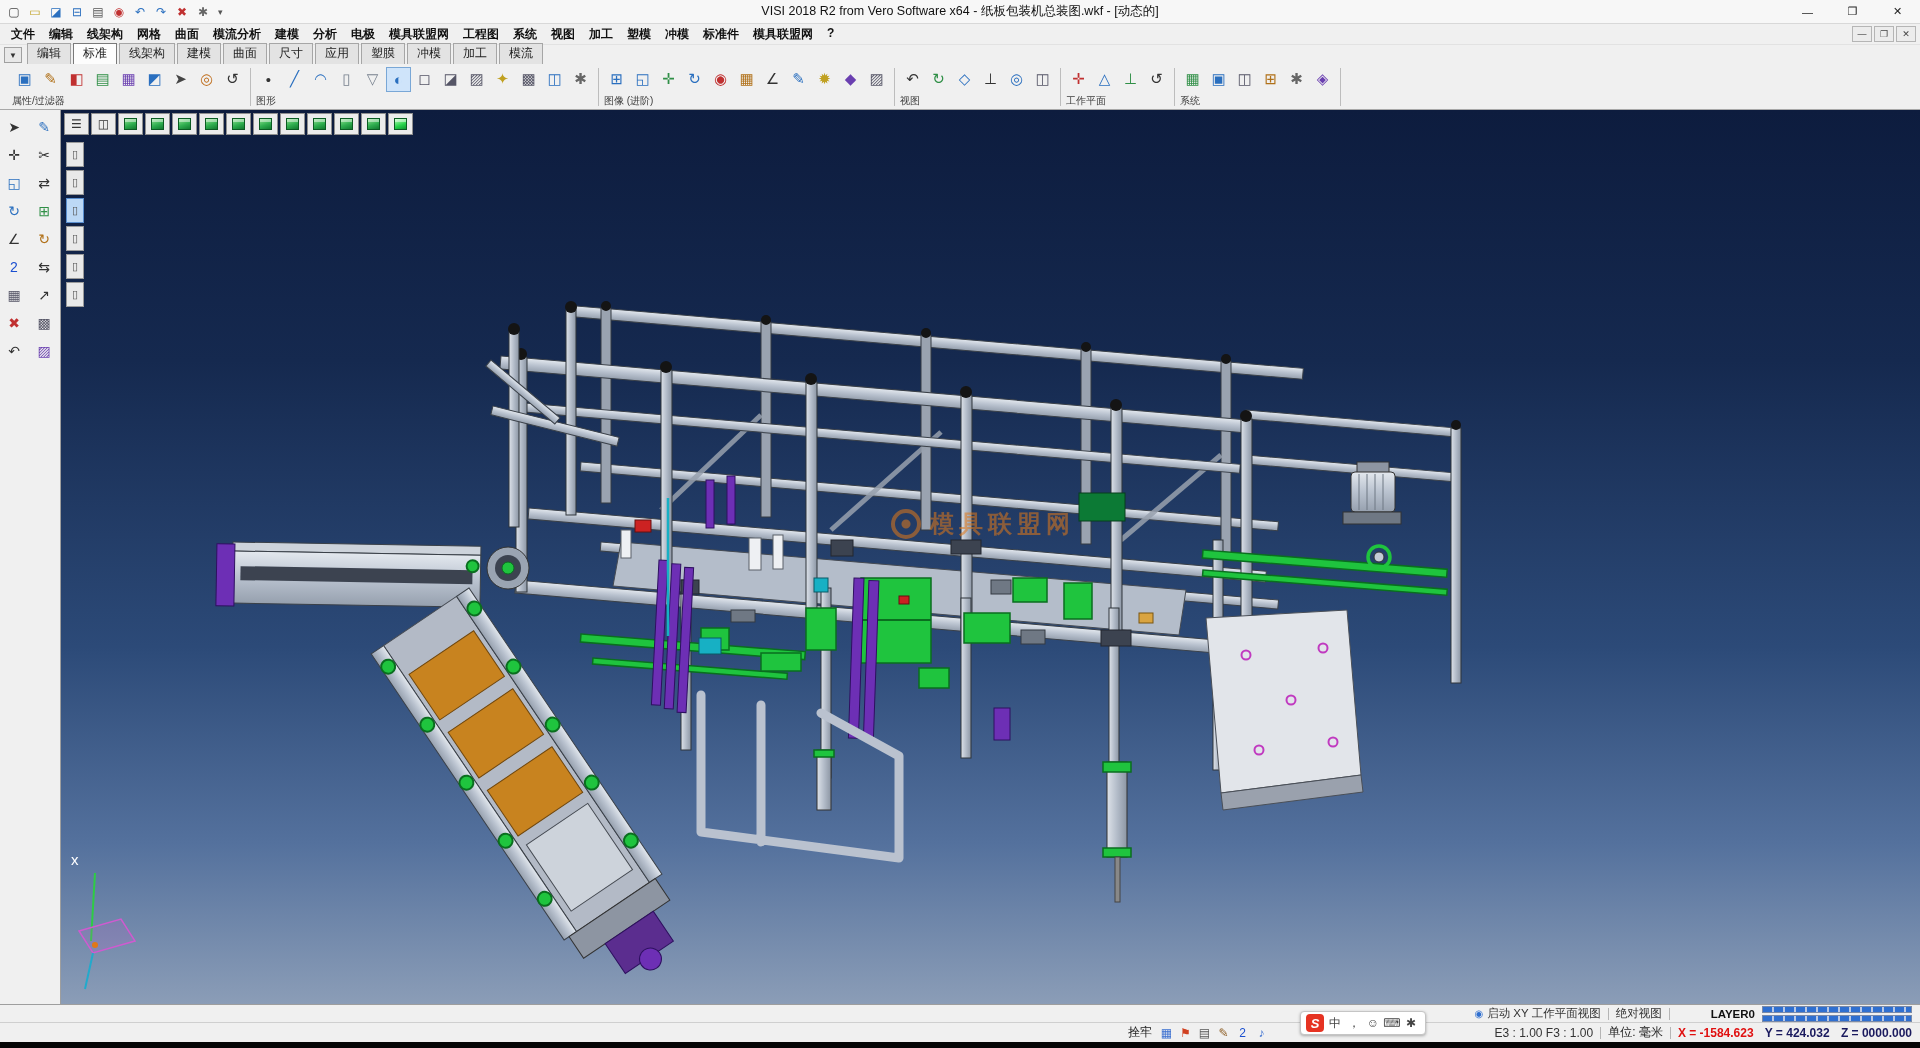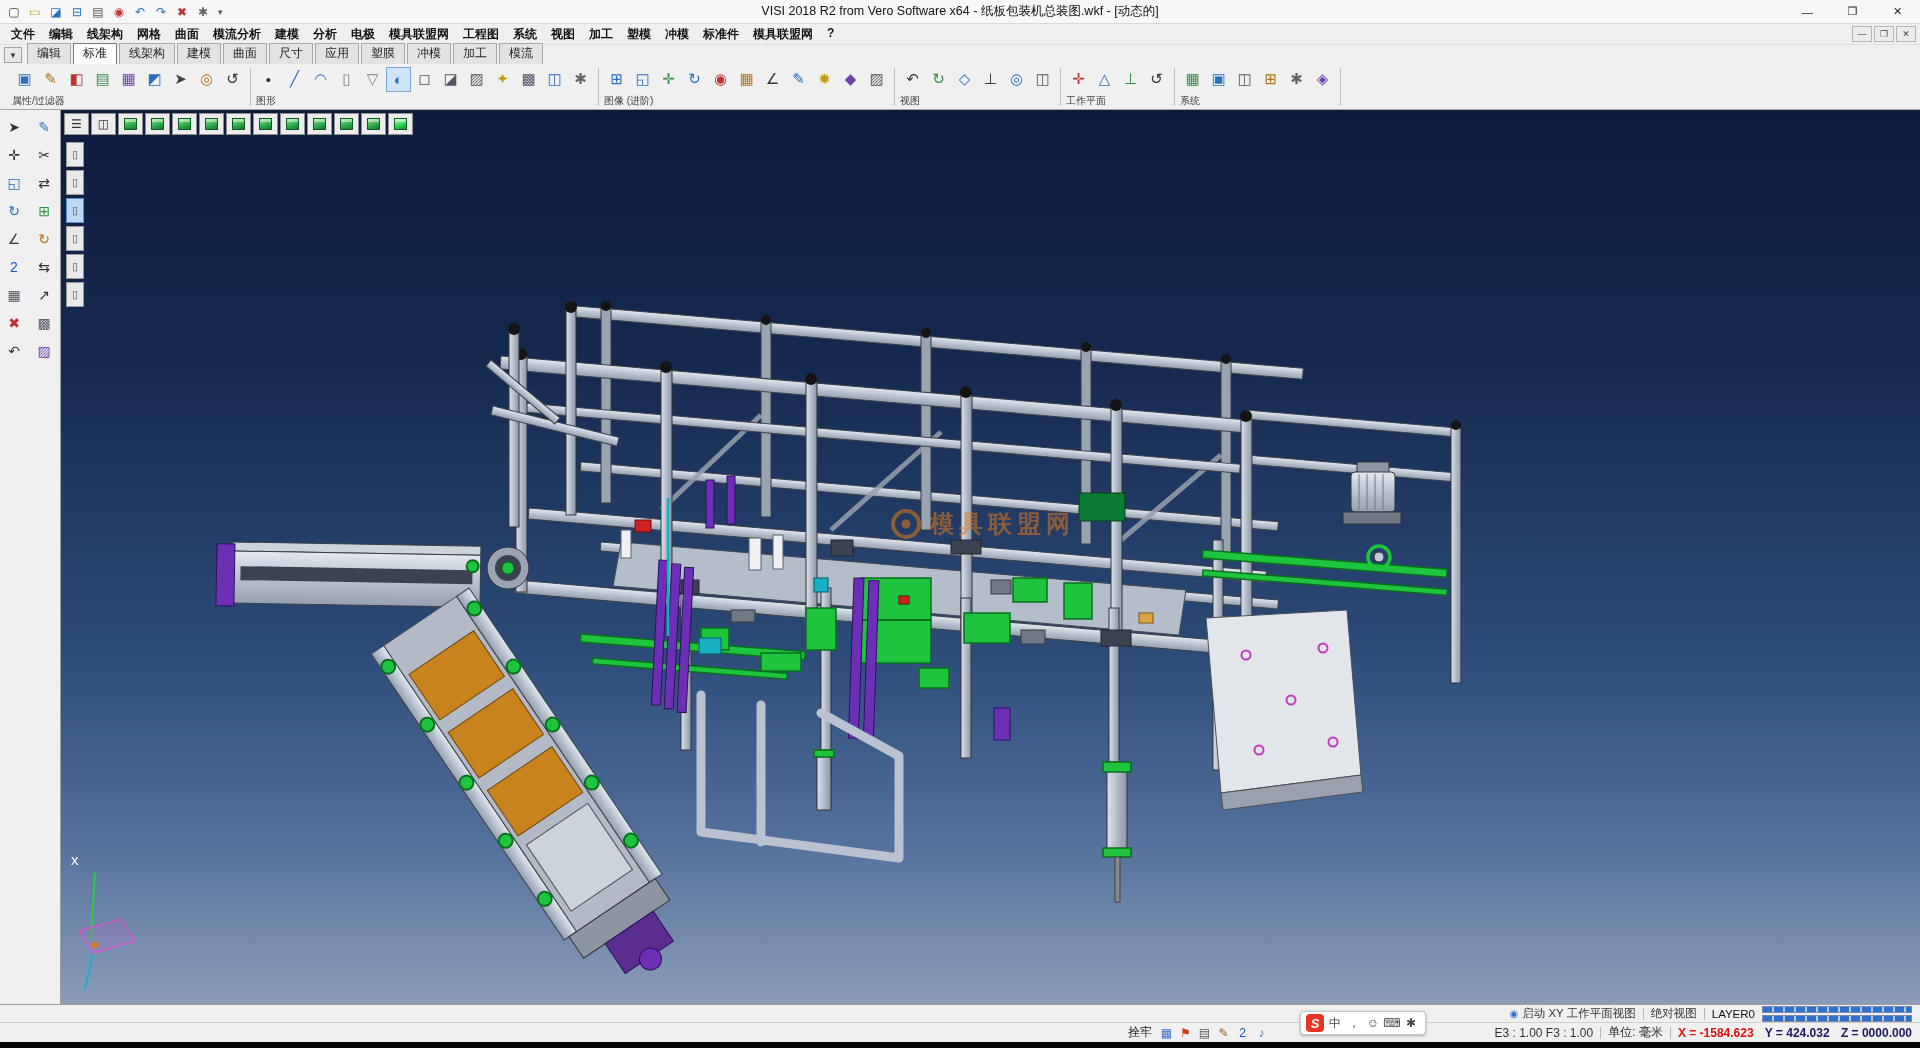--- a/index.html
+++ b/index.html
@@ -60,21 +60,21 @@
   .watermark { position:absolute; left:830px; top:398px; display:flex; align-items:center; gap:9px; opacity:.55; color:#e07818; font-size:24px; letter-spacing:5px; font-weight:bold; }
   .wm-ring { width:30px; height:30px; border:4px solid #e07818; border-radius:50%; background:radial-gradient(circle at 50% 50%, #e07818 0 4px, transparent 5px); }
 
   
   .footer { position:relative; }
   .srow1 { height:18px; background:#f0f0f0; border-top:1px solid #9e9e9e; display:flex; align-items:center; justify-content:flex-end; gap:7px; padding:0 8px; font-size:11.5px; color:#333; }
   .srow2 { height:20px; background:#f0f0f0; border-top:1px solid #cfcfcf; display:flex; align-items:center; gap:7px; padding:0 8px; font-size:12px; color:#222; }
   .sep { width:1px; height:12px; background:#b5b5b5; }
   .hint { display:flex; gap:4px; align-items:center; color:#333; }
   .hint-ic { color:#2f6fd0; font-size:10px; }
-  .layer { font-weight:normal; color:#111; }
+  .layer { font-weight:bold; color:#111;margin-left:34px; }
   .segbars { display:flex; flex-direction:column; gap:2px; }
   .segbar { width:150px; height:7px; border:1px solid #7a8aa8; background:repeating-linear-gradient(90deg,#2f6fd0 0 9px,#b9c9e6 9px 11px); }
   .lockwrap { display:flex; align-items:center; gap:6px; margin-left:1120px; }
   .sicon { width:17px; height:17px; display:flex; align-items:center; justify-content:center; font-size:12px; }
   .grow { flex:1; }
   .scale-info { color:#333; white-space:nowrap; }
   .units { white-space:nowrap; }
   .coords { white-space:nowrap; font-weight:bold; }
   .cx { color:#e01010; margin-right:8px; }
   .cy { color:#1a1a5e; margin-right:8px; }

